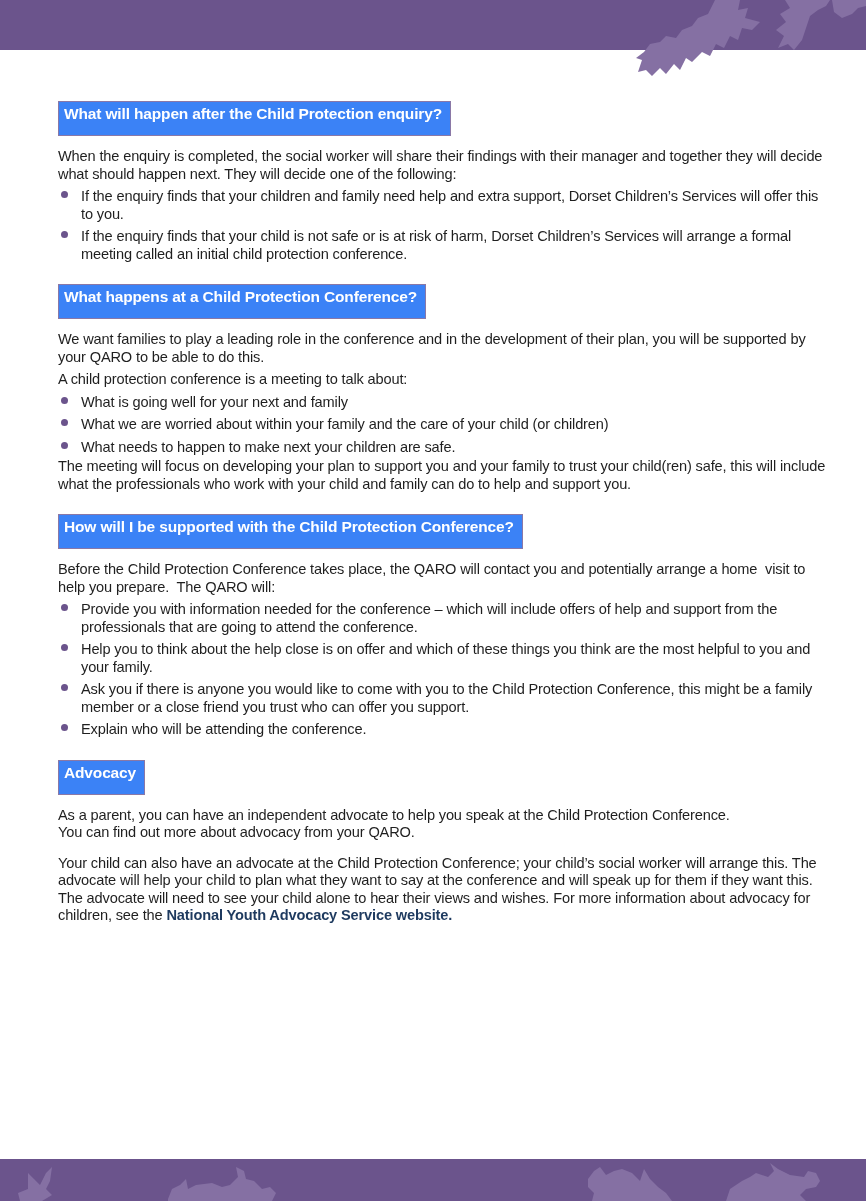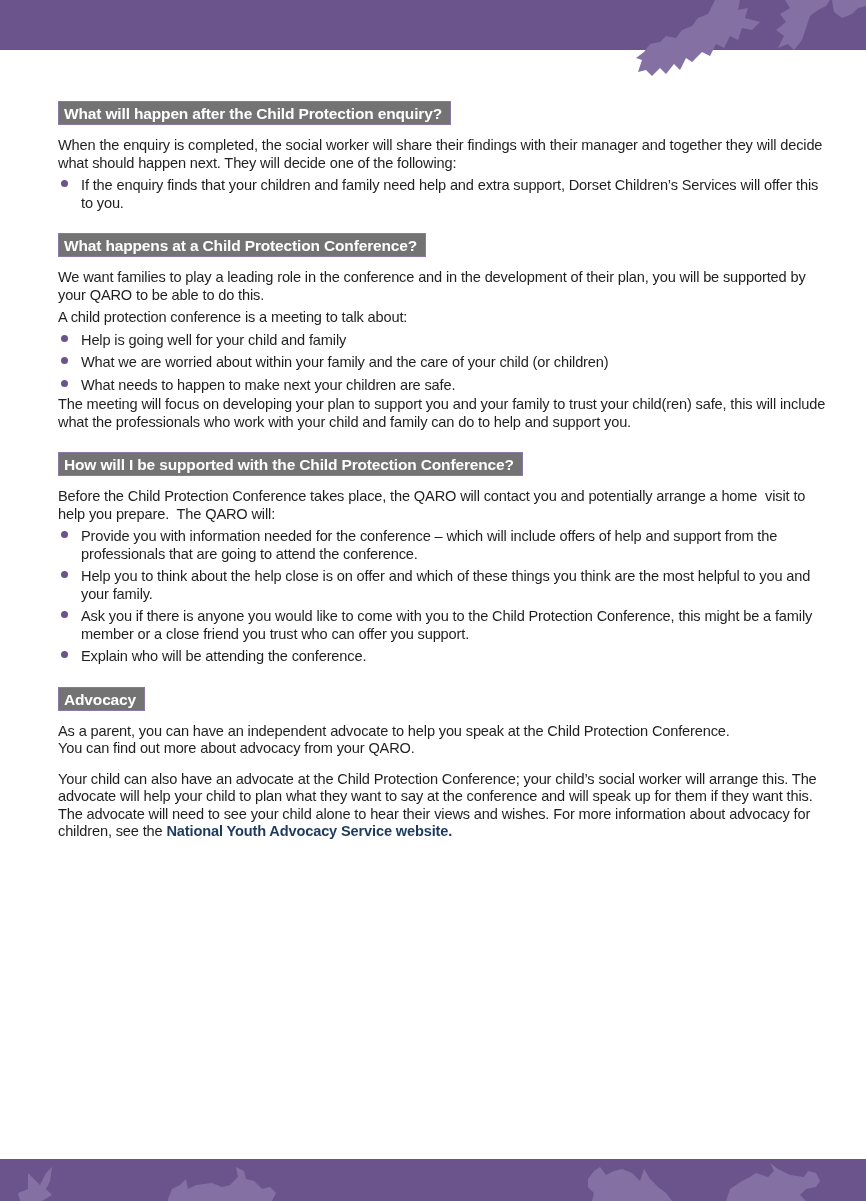--- a/index.html
+++ b/index.html
@@ -15,23 +15,23 @@
     .bottom-band {
       position: absolute; left: 0; top: 1159px; width: 866px; height: 42px;
       background: #6b548c;
     }
     .deco { position: absolute; }
     .content {
       position: absolute; left: 58px; top: 101px; width: 770px;
       font-size: 14.6px; line-height: 17.5px; letter-spacing: -0.15px;
     }
     .section-heading {
-      display: inline-block; background: #737373; color: #ffffff;
+      display: inline-block; background: #3b82f6; color: #ffffff;
       font-weight: bold; font-size: 15.5px; line-height: 18px;
-      padding: 3px 8px 1px 5px; margin: 0 0 12px 0;
+      padding: 3px 8px 12px 5px; margin: 0 0 12px 0;
       border: 1px solid #8a78a6;
     }
     p { margin: 0 0 5px 0; }
     ul.bullets { list-style: none; margin: 0 0 5px 0; padding: 0; }
     ul.bullets li { position: relative; padding-left: 23px; margin-bottom: 5px; }
     ul.bullets li::before {
       content: ""; position: absolute; left: 3px; top: 3px;
       width: 7px; height: 7px; border-radius: 50%; background: #6b548c;
     }
     .section { margin-bottom: 21px; }
@@ -56,29 +56,30 @@
   <path fill="#8570a3" d="M726 42 L730 30 L742 22 L750 18 L756 14 L768 18 L774 12 L770 4 L778 10 L790 16 L804 18 L808 12 L816 14 L820 22 L816 28 L806 30 L800 36 L806 42 Z"></path>
 </svg>
 
 <div class="content">
 
   <div class="section">
     <div class="section-heading">What will happen after the Child Protection enquiry?</div>
     <p>When the enquiry is completed, the social worker will share their findings with their manager and together they will decide what should happen next. They will decide one of the following:</p>
     <ul class="bullets">
       <li>If the enquiry finds that your children and family need help and extra support, Dorset Children’s Services will offer this to you.</li>
+      <li>If the enquiry finds that your child is not safe or is at risk of harm, Dorset Children’s Services will arrange a formal meeting called an initial child protection conference.</li>
     </ul>
   </div>
 
   <div class="section">
     <div class="section-heading">What happens at a Child Protection Conference?</div>
     <p>We want families to play a leading role in the conference and in the development of their plan, you will be supported by your QARO to be able to do this.</p>
     <p>A child protection conference is a meeting to talk about:</p>
     <ul class="bullets">
-      <li>Help is going well for your child and family</li>
+      <li>What is going well for your next and family</li>
       <li>What we are worried about within your family and the care of your child (or children)</li>
       <li>What needs to happen to make next your children are safe.</li>
     </ul>
     <p style="margin-top:-3px;">The meeting will focus on developing your plan to support you and your family to trust your child(ren) safe, this will include what the professionals who work with your child and family can do to help and support you.</p>
   </div>
 
   <div class="section">
     <div class="section-heading">How will I be supported with the Child Protection Conference?</div>
     <p style="white-space:pre-wrap;">Before the Child Protection Conference takes place, the QARO will contact you and potentially arrange a home  visit to help you prepare.  The QARO will:</p>
     <ul class="bullets">

